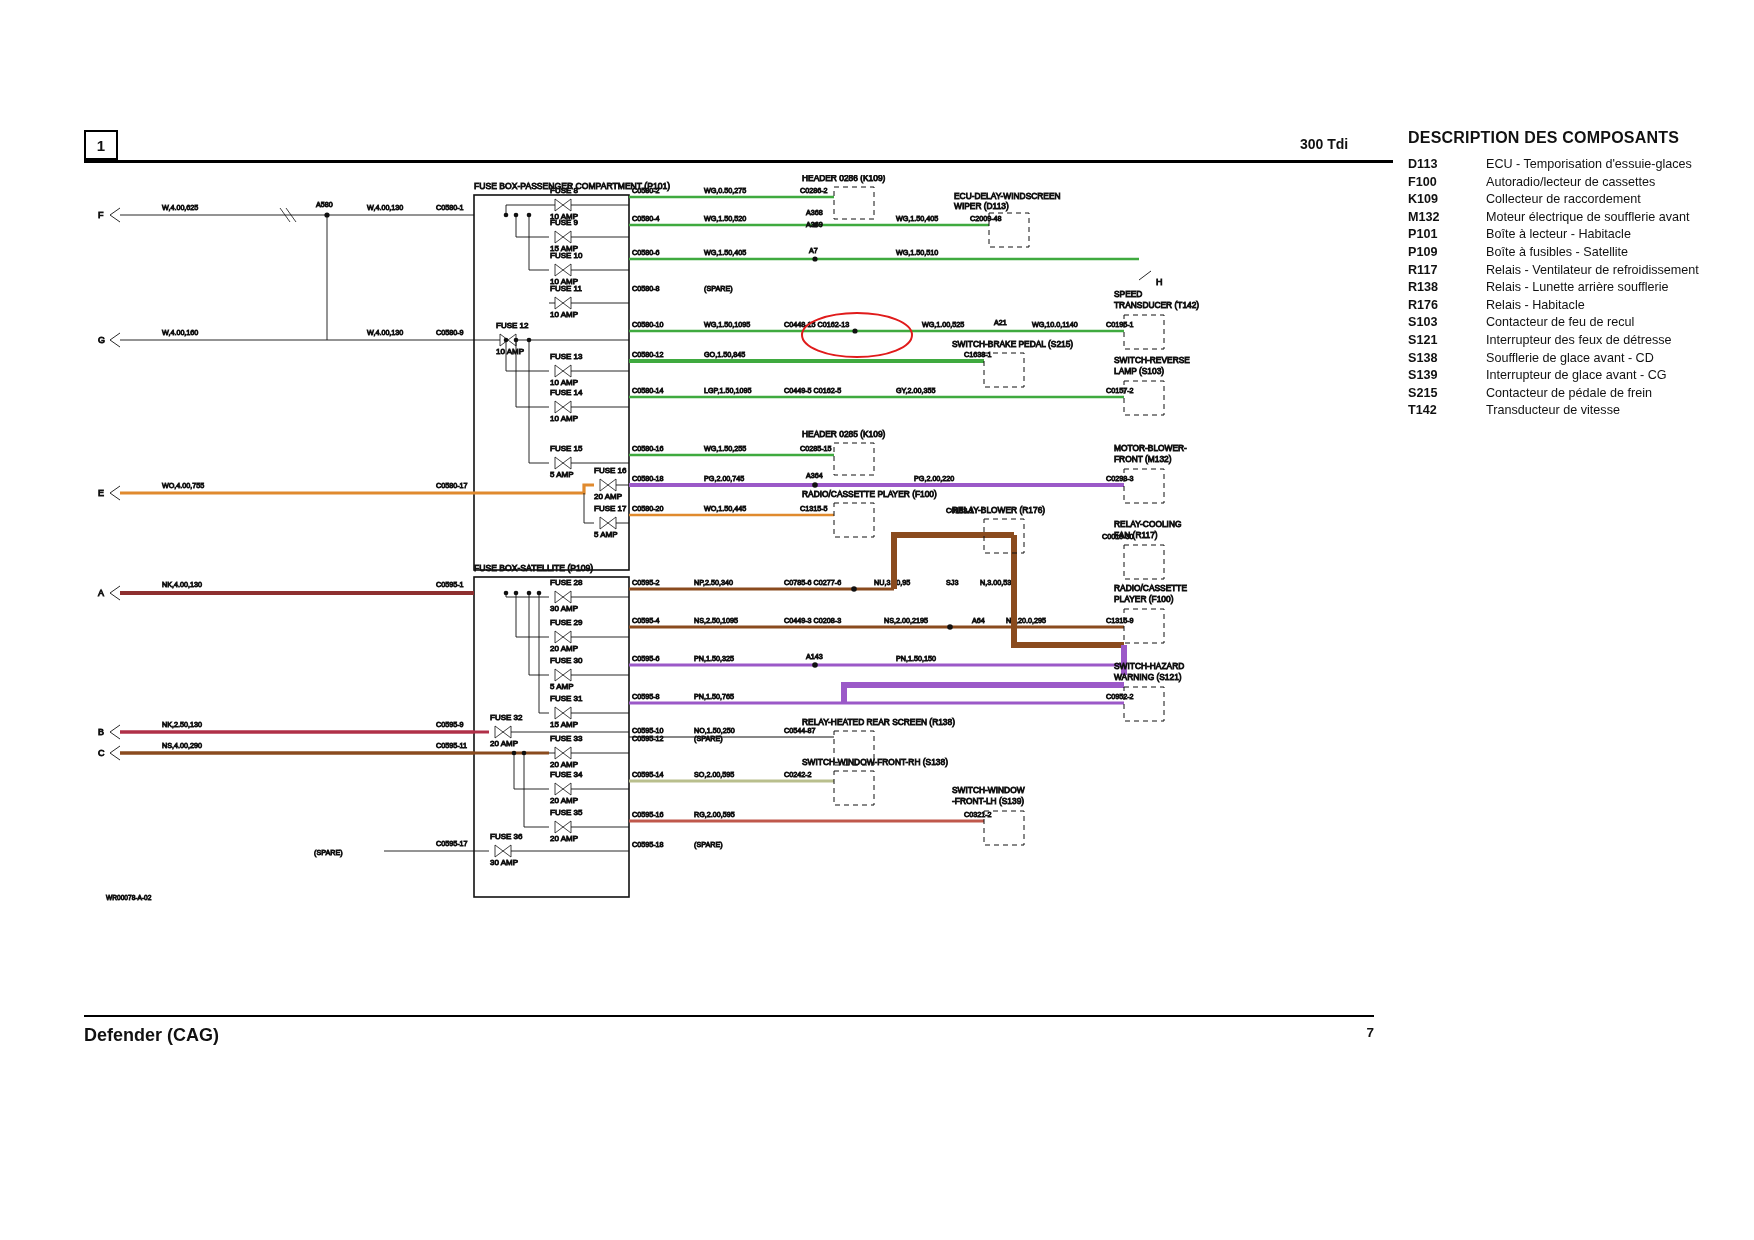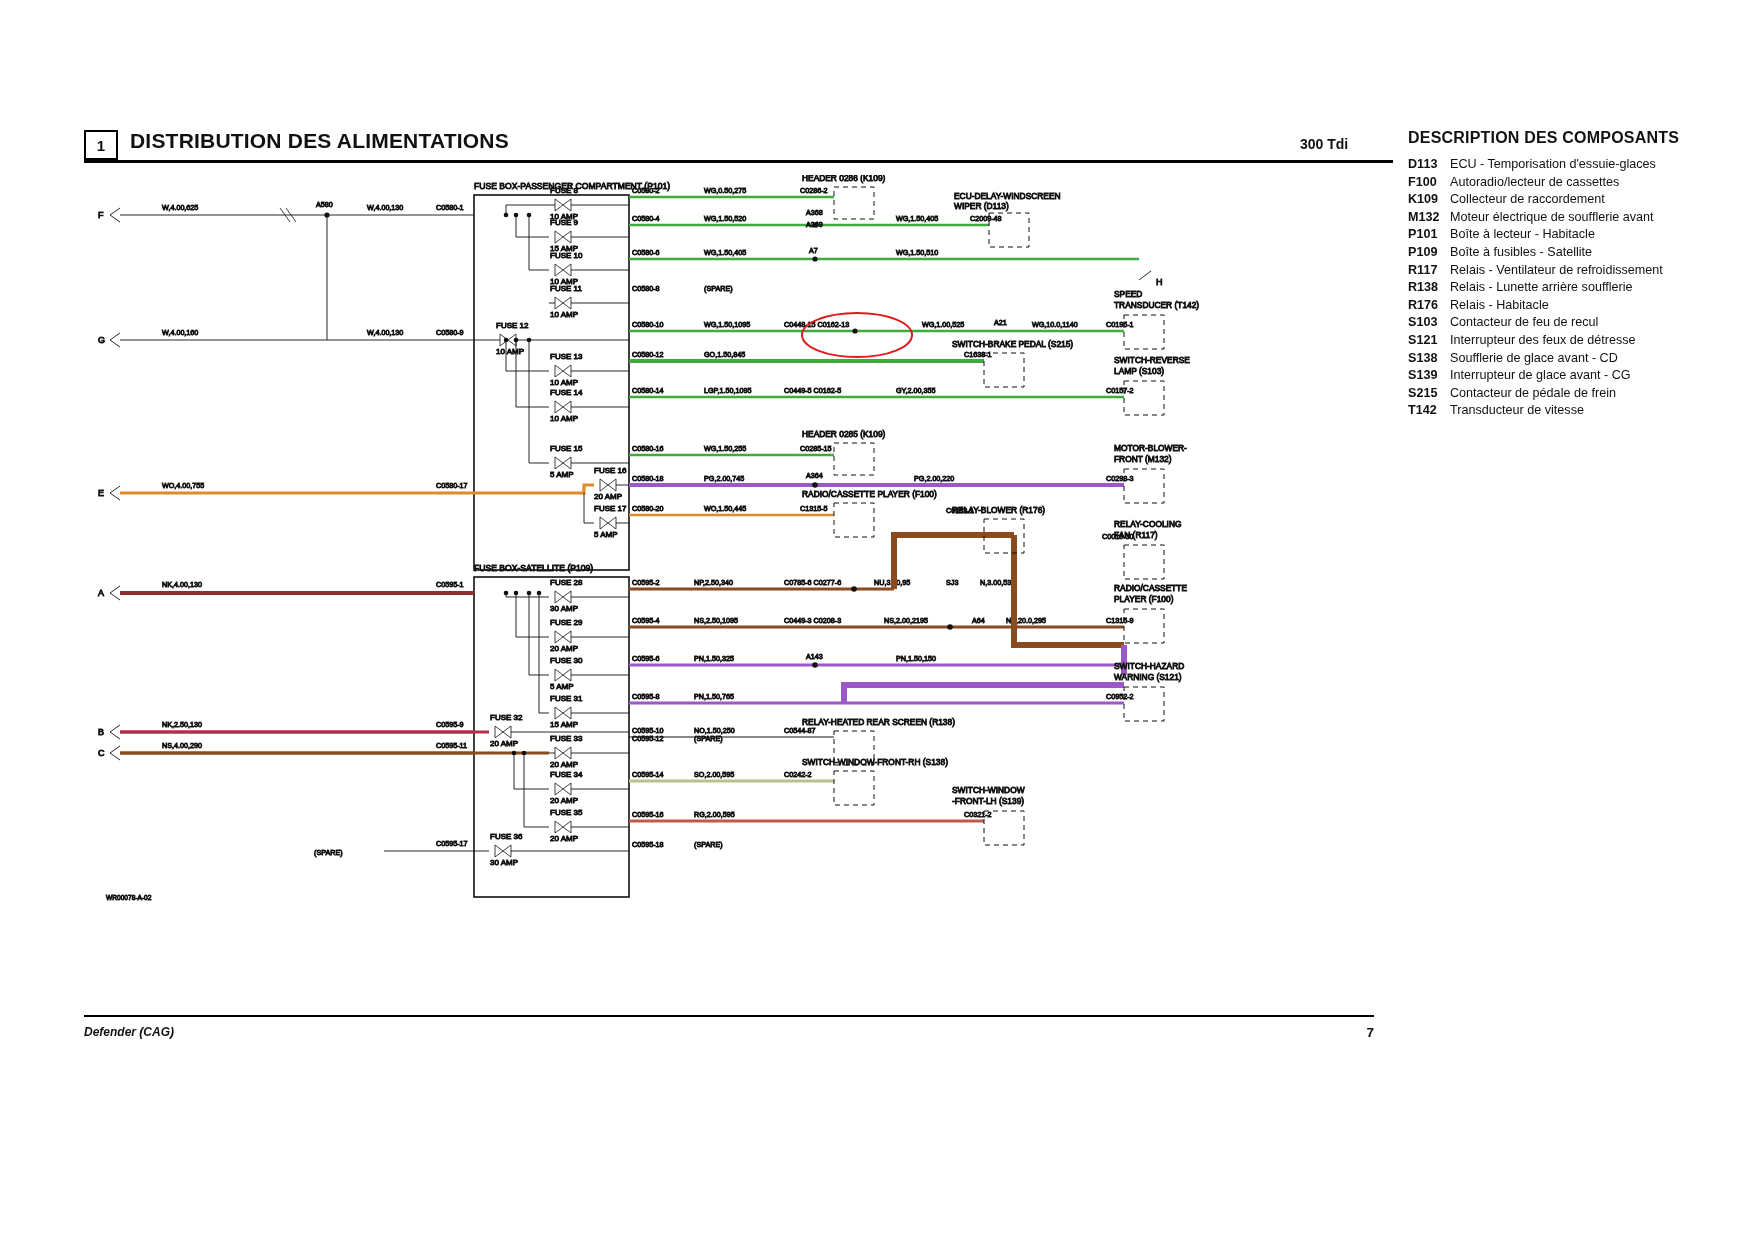--- a/index.html
+++ b/index.html
@@ -8,27 +8,27 @@
 
   
   #header-rule{position:absolute;left:84px;top:160px;width:1309px;height:3px;background:#000;}
   #page-num-box{position:absolute;left:84px;top:130px;width:30px;height:26px;border:2px solid #000;display:flex;align-items:center;justify-content:center;font-size:15px;font-weight:bold;}
   #doc-title{position:absolute;left:130px;top:129px;font-size:21px;font-weight:bold;letter-spacing:.2px;}
   #model-badge{position:absolute;left:1300px;top:136px;width:92px;text-align:left;font-size:14px;font-weight:bold;}
 
   
   #comp-panel{position:absolute;left:1408px;top:129px;width:320px;}
   #comp-title{font-size:16px;font-weight:bold;letter-spacing:.2px;margin-bottom:9px;}
-  .comp-row{display:flex;font-size:12.6px;line-height:17.6px;}
+  .comp-row{display:flex;font-size:12.6px;line-height:17.6px;gap:36px;}
   .comp-code{font-weight:bold;min-width:42px;}
   .comp-desc{}
 
   
   #footer-rule{position:absolute;left:84px;top:1015px;width:1290px;height:2px;background:#000;}
-  #footer-left{position:absolute;left:84px;top:1025px;font-size:12px;font-weight:bold;font-style:italic;}
+  #footer-left{position:absolute;left:84px;top:1025px;font-size:18px;font-weight:bold;}
   #footer-right{position:absolute;left:1330px;top:1025px;width:44px;text-align:right;font-size:13.5px;font-weight:bold;}
 
   
   #diagram{position:absolute;left:84px;top:175px;width:1300px;height:830px;}
   svg{display:block;}
   .lbl{font-family:"Liberation Sans",sans-serif;font-size:7.2px;fill:#1a1a1a;}
   .lbl8{font-family:"Liberation Sans",sans-serif;font-size:8.4px;fill:#111;}
   .lbl9{font-family:"Liberation Sans",sans-serif;font-size:9px;fill:#111;}
   .fuse{font-family:"Liberation Sans",sans-serif;font-size:8px;fill:#111;}
   .amp{font-family:"Liberation Sans",sans-serif;font-size:8px;fill:#111;}
@@ -36,21 +36,20 @@
   .tiny{font-family:"Liberation Sans",sans-serif;font-size:6.6px;fill:#444;}
 </style>
 </head>
 <body>
 
 <div class="page">
 
   <div id="page-num-box">
     <span>1</span>
   </div>
-  <div id="doc-title">DISTRIBUTION DES ALIMENTATIONS</div>
   <div id="model-badge">300 Tdi</div>
   <div id="header-rule"></div>
 
   <div id="comp-panel">
     <div id="comp-title">DESCRIPTION DES COMPOSANTS</div>
     <div id="comp-list">
         <div class="comp-row">
           <span class="comp-code">D113</span>
           <span class="comp-desc">ECU - Temporisation d'essuie-glaces</span>
         </div>

